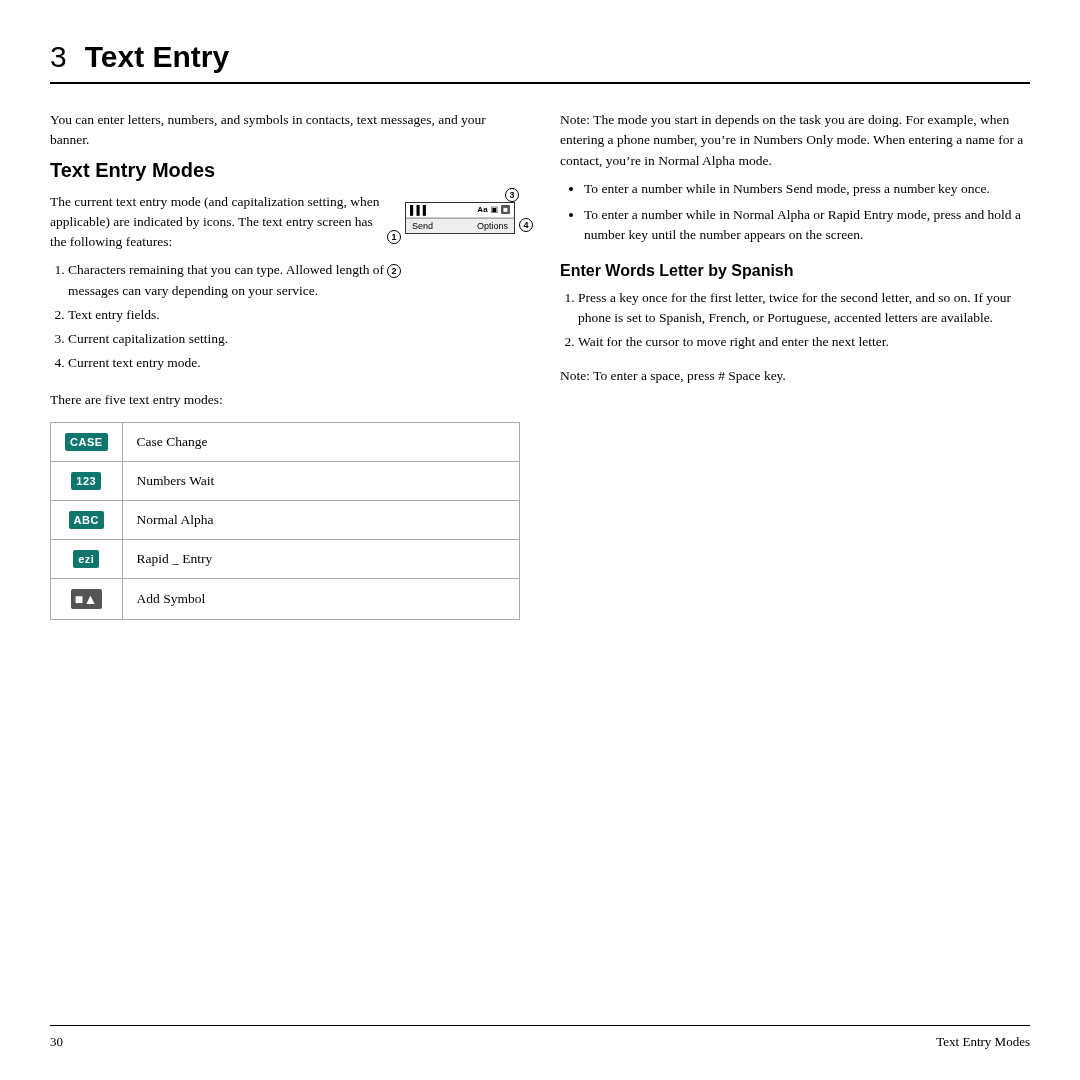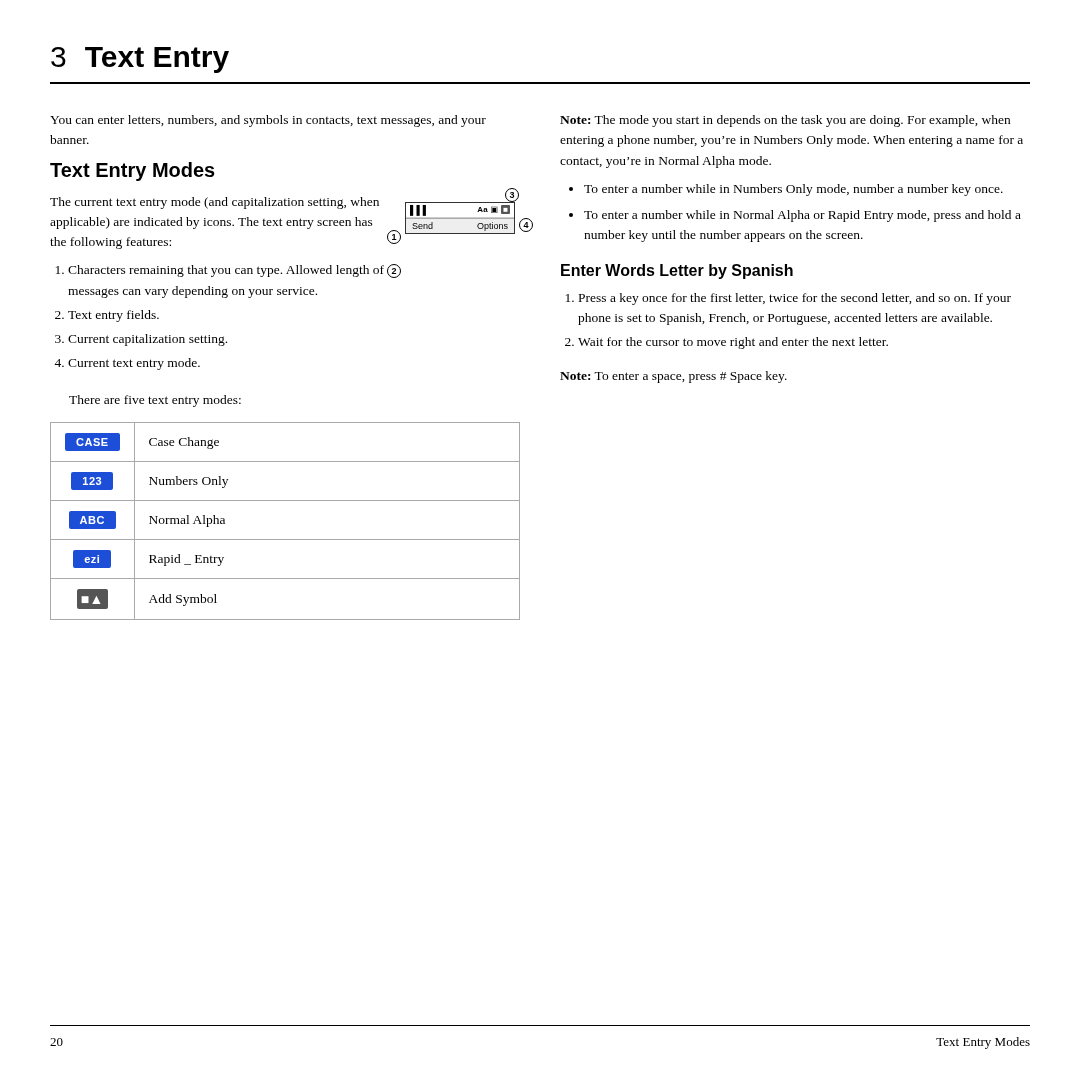--- a/index.html
+++ b/index.html
@@ -159,26 +159,26 @@
       padding: 10px 14px;
       font-size: 13.5px;
       vertical-align: middle;
     }
     .icon-cell {
       width: 60px;
       text-align: center;
     }
     .mode-icon {
       display: inline-block;
-      background: #1d4ed8;
+      background: #0f766e;
       color: #fff;
       font-family: Arial, sans-serif;
       font-size: 11px;
       font-weight: bold;
-      padding: 3px 11px;
+      padding: 3px 5px;
       border-radius: 2px;
       letter-spacing: 0.5px;
     }
     .mode-icon.symbol {
       background: #555;
       font-size: 14px;
       padding: 2px 4px;
     }
     .footer {
       display: flex;
@@ -186,21 +186,21 @@
       align-items: center;
       border-top: 1.5px solid #000;
       padding-top: 8px;
       margin-top: auto;
       font-size: 13px;
     }
     b, strong {
       font-weight: normal;
     }
     .note-bold {
-      font-weight: bold;
+      font-weight: normal;
     }
   </style>
 </head>
 <body>
 
 <div class="page">
 
   <div class="page-title">
     <span class="chapter-num">3</span><span>Text Entry</span>
   </div>
@@ -246,35 +246,35 @@
               </div>
               <div class="phone-bottom-bar">
                 <span>Send</span>
                 <span>Options</span>
               </div>
             </div>
           </div>
         </div>
       </div>
 
-      <p style="margin-top:8px;margin-left:19px;">There are five text entry modes:</p>
+      <p style="margin-top:8px;">There are five text entry modes:</p>
 
       <table class="modes-table">
         <tbody>
           <tr>
             <td class="icon-cell">
               <span class="mode-icon">CASE</span>
             </td>
             <td>Case Change</td>
           </tr>
           <tr>
             <td class="icon-cell">
               <span class="mode-icon">123</span>
             </td>
-            <td>Numbers Only</td>
+            <td>Numbers Wait</td>
           </tr>
           <tr>
             <td class="icon-cell">
               <span class="mode-icon">ABC</span>
             </td>
             <td>Normal Alpha</td>
           </tr>
           <tr>
             <td class="icon-cell">
               <span class="mode-icon">ezi</span>
@@ -293,37 +293,37 @@
     </div>
 
     <div class="right-col">
 
       <p>
         <span class="note-bold">Note:</span><span> The mode you start in depends on the task you are doing. For example, when entering a phone number, you’re in Numbers Only mode. When entering a name for a contact, you’re in Normal Alpha mode.</span>
       </p>
 
 
       <ul class="ul-list">
-        <li><span>To enter a number while in Numbers Only mode, number a number key once.</span></li>
+        <li><span>To enter a number while in Numbers Send mode, press a number key once.</span></li>
         <li><span>To enter a number while in Normal Alpha or Rapid Entry mode, press and hold a number key until the number appears on the screen.</span></li>
       </ul>
 
       <div class="section-subtitle">Enter Words Letter by Spanish</div>
 
       <ol class="ol-list">
         <li><span>Press a key once for the first letter, twice for the second letter, and so on. If your phone is set to Spanish, French, or Portuguese, accented letters are available.</span></li>
         <li><span>Wait for the cursor to move right and enter the next letter.</span></li>
       </ol>
 
       <p style="margin-top: 14px;">
         <span class="note-bold">Note:</span><span> To enter a space, press </span><strong># Space</strong><span> key.</span>
       </p>
 
     </div>
 
   </div>
 
   <div class="footer">
-    <span>20</span>
+    <span>30</span>
     <span>Text Entry Modes</span>
   </div>
 
 </div>
 
 </body></html>

